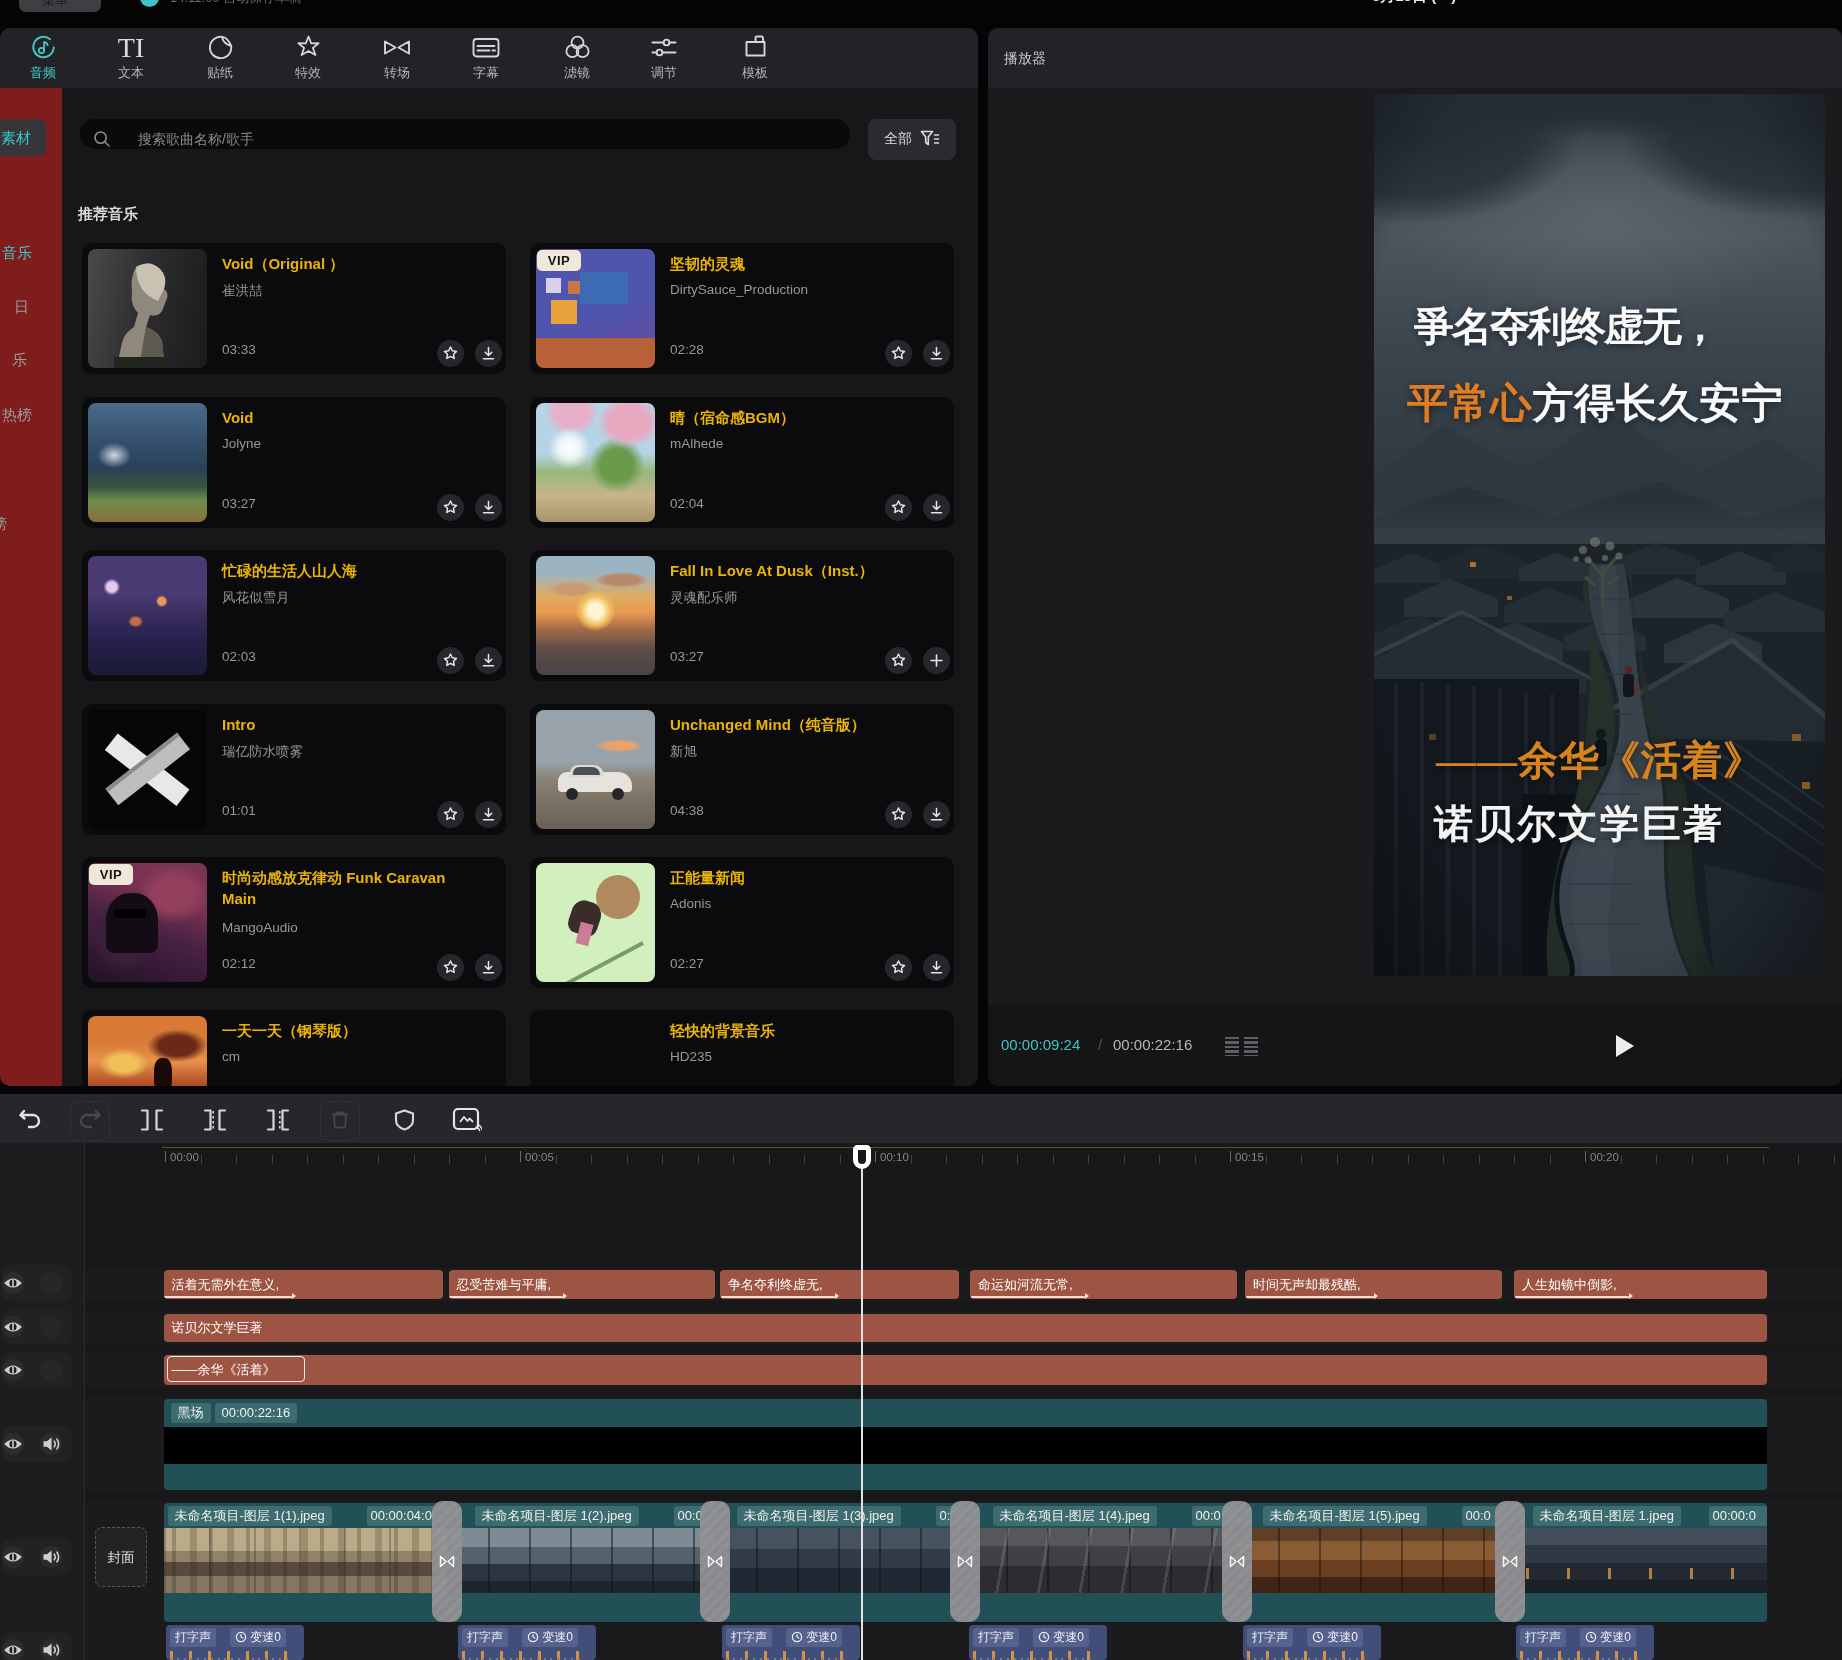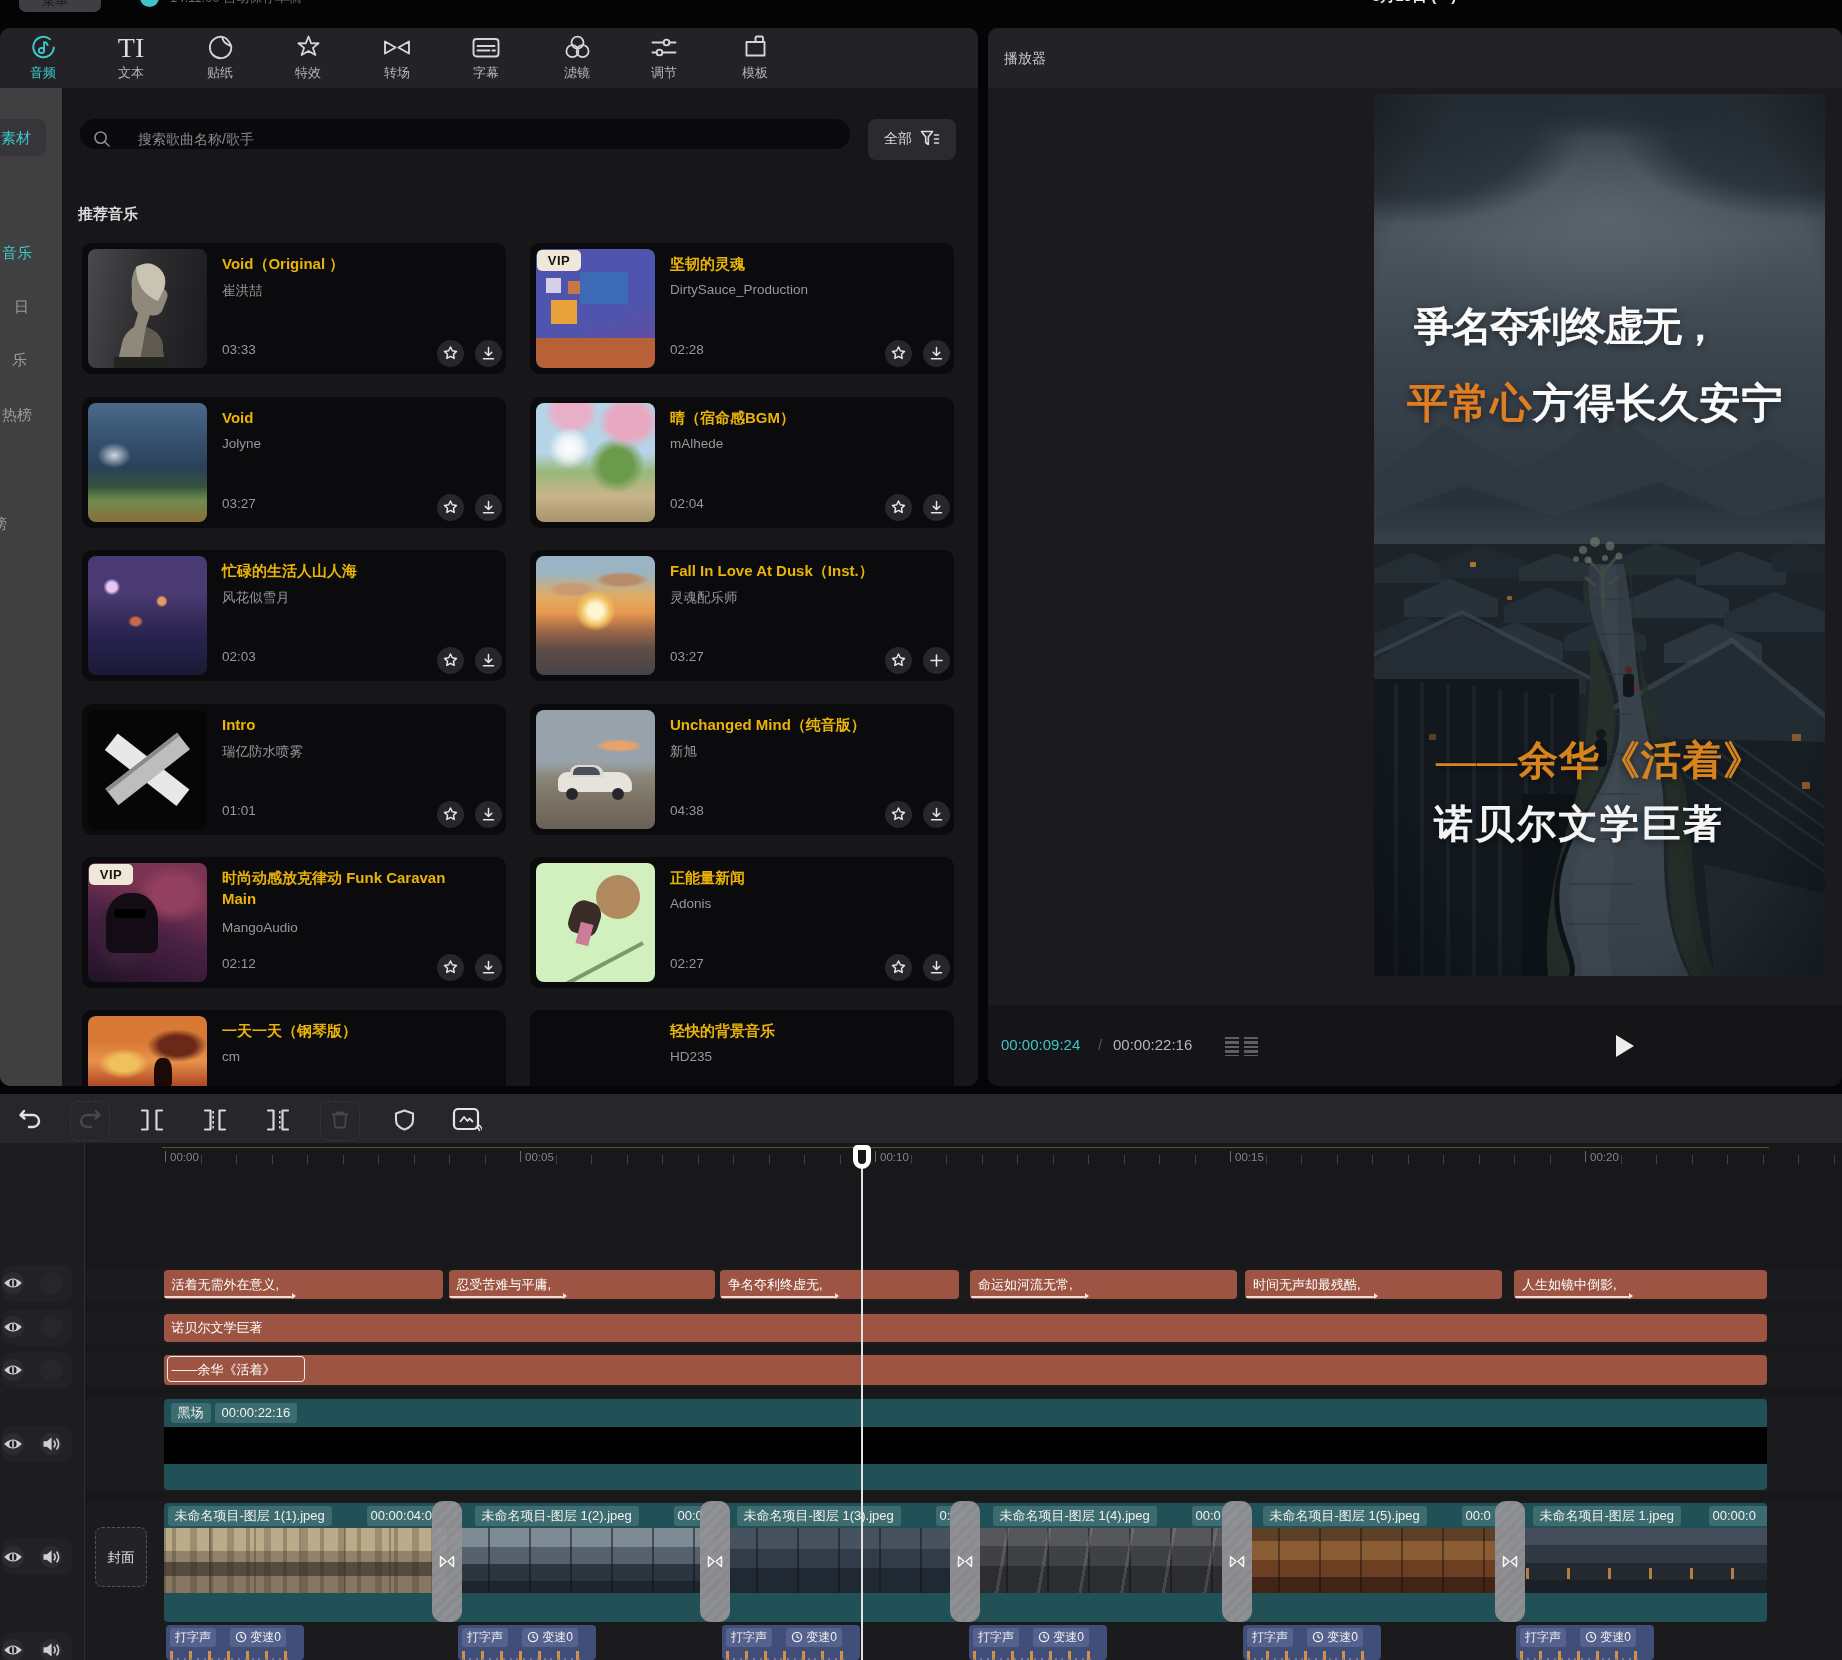--- a/index.html
+++ b/index.html
@@ -16,21 +16,21 @@
 #autotext { left:170px; top:-11px; color:#6a6a6e; font-size:13px; }
 #datetext { left:1372px; top:-13px; color:#ececee; font-size:15px; font-weight:bold; }
 
 
 #leftpanel { left:0; top:28px; width:978px; height:1058px; background:#17171a; border-radius:10px; overflow:hidden; }
 #ltoolbar { left:0; top:0; width:978px; height:60px; background:#232327; }
 .tbitem { position:absolute; top:6px; width:80px; text-align:center; }
 .tbitem svg { display:block; margin:0 auto; }
 .tbitem .lbl { display:block; margin-top:3px; font-size:13px; color:#b4b4b8; }
 .tbitem.sel .lbl { color:#3ec8c8; }
-#sidebar { left:0; top:60px; width:62px; height:998px; background:#404040; }
+#sidebar { left:0; top:60px; width:62px; height:998px; background:#7f1d1d; }
 #sidebar .it { position:absolute; font-size:15px; color:#9b9b9f; }
 #selpill { position:absolute; left:-10px; top:31px; width:56px; height:37px; background:#35353a; border-radius:8px; }
 #musicpanel { left:62px; top:60px; width:916px; height:998px; background:#17171a; }
 #searchbar { left:18px; top:31px; width:770px; height:30px; background:#0a0a0c; border-radius:21px; }
 #searchbar .ph { position:absolute; left:58px; top:12px; font-size:14px; color:#8a8a8e; }
 #allbtn { left:806px; top:31px; width:88px; height:41px; background:#2b2b2f; border-radius:8px; }
 #allbtn .t { position:absolute; left:16px; top:11px; font-size:14px; color:#dcdcde; }
 #rectitle { left:16px; top:117px; font-size:15px; font-weight:bold; color:#dadadc; }
 
 

